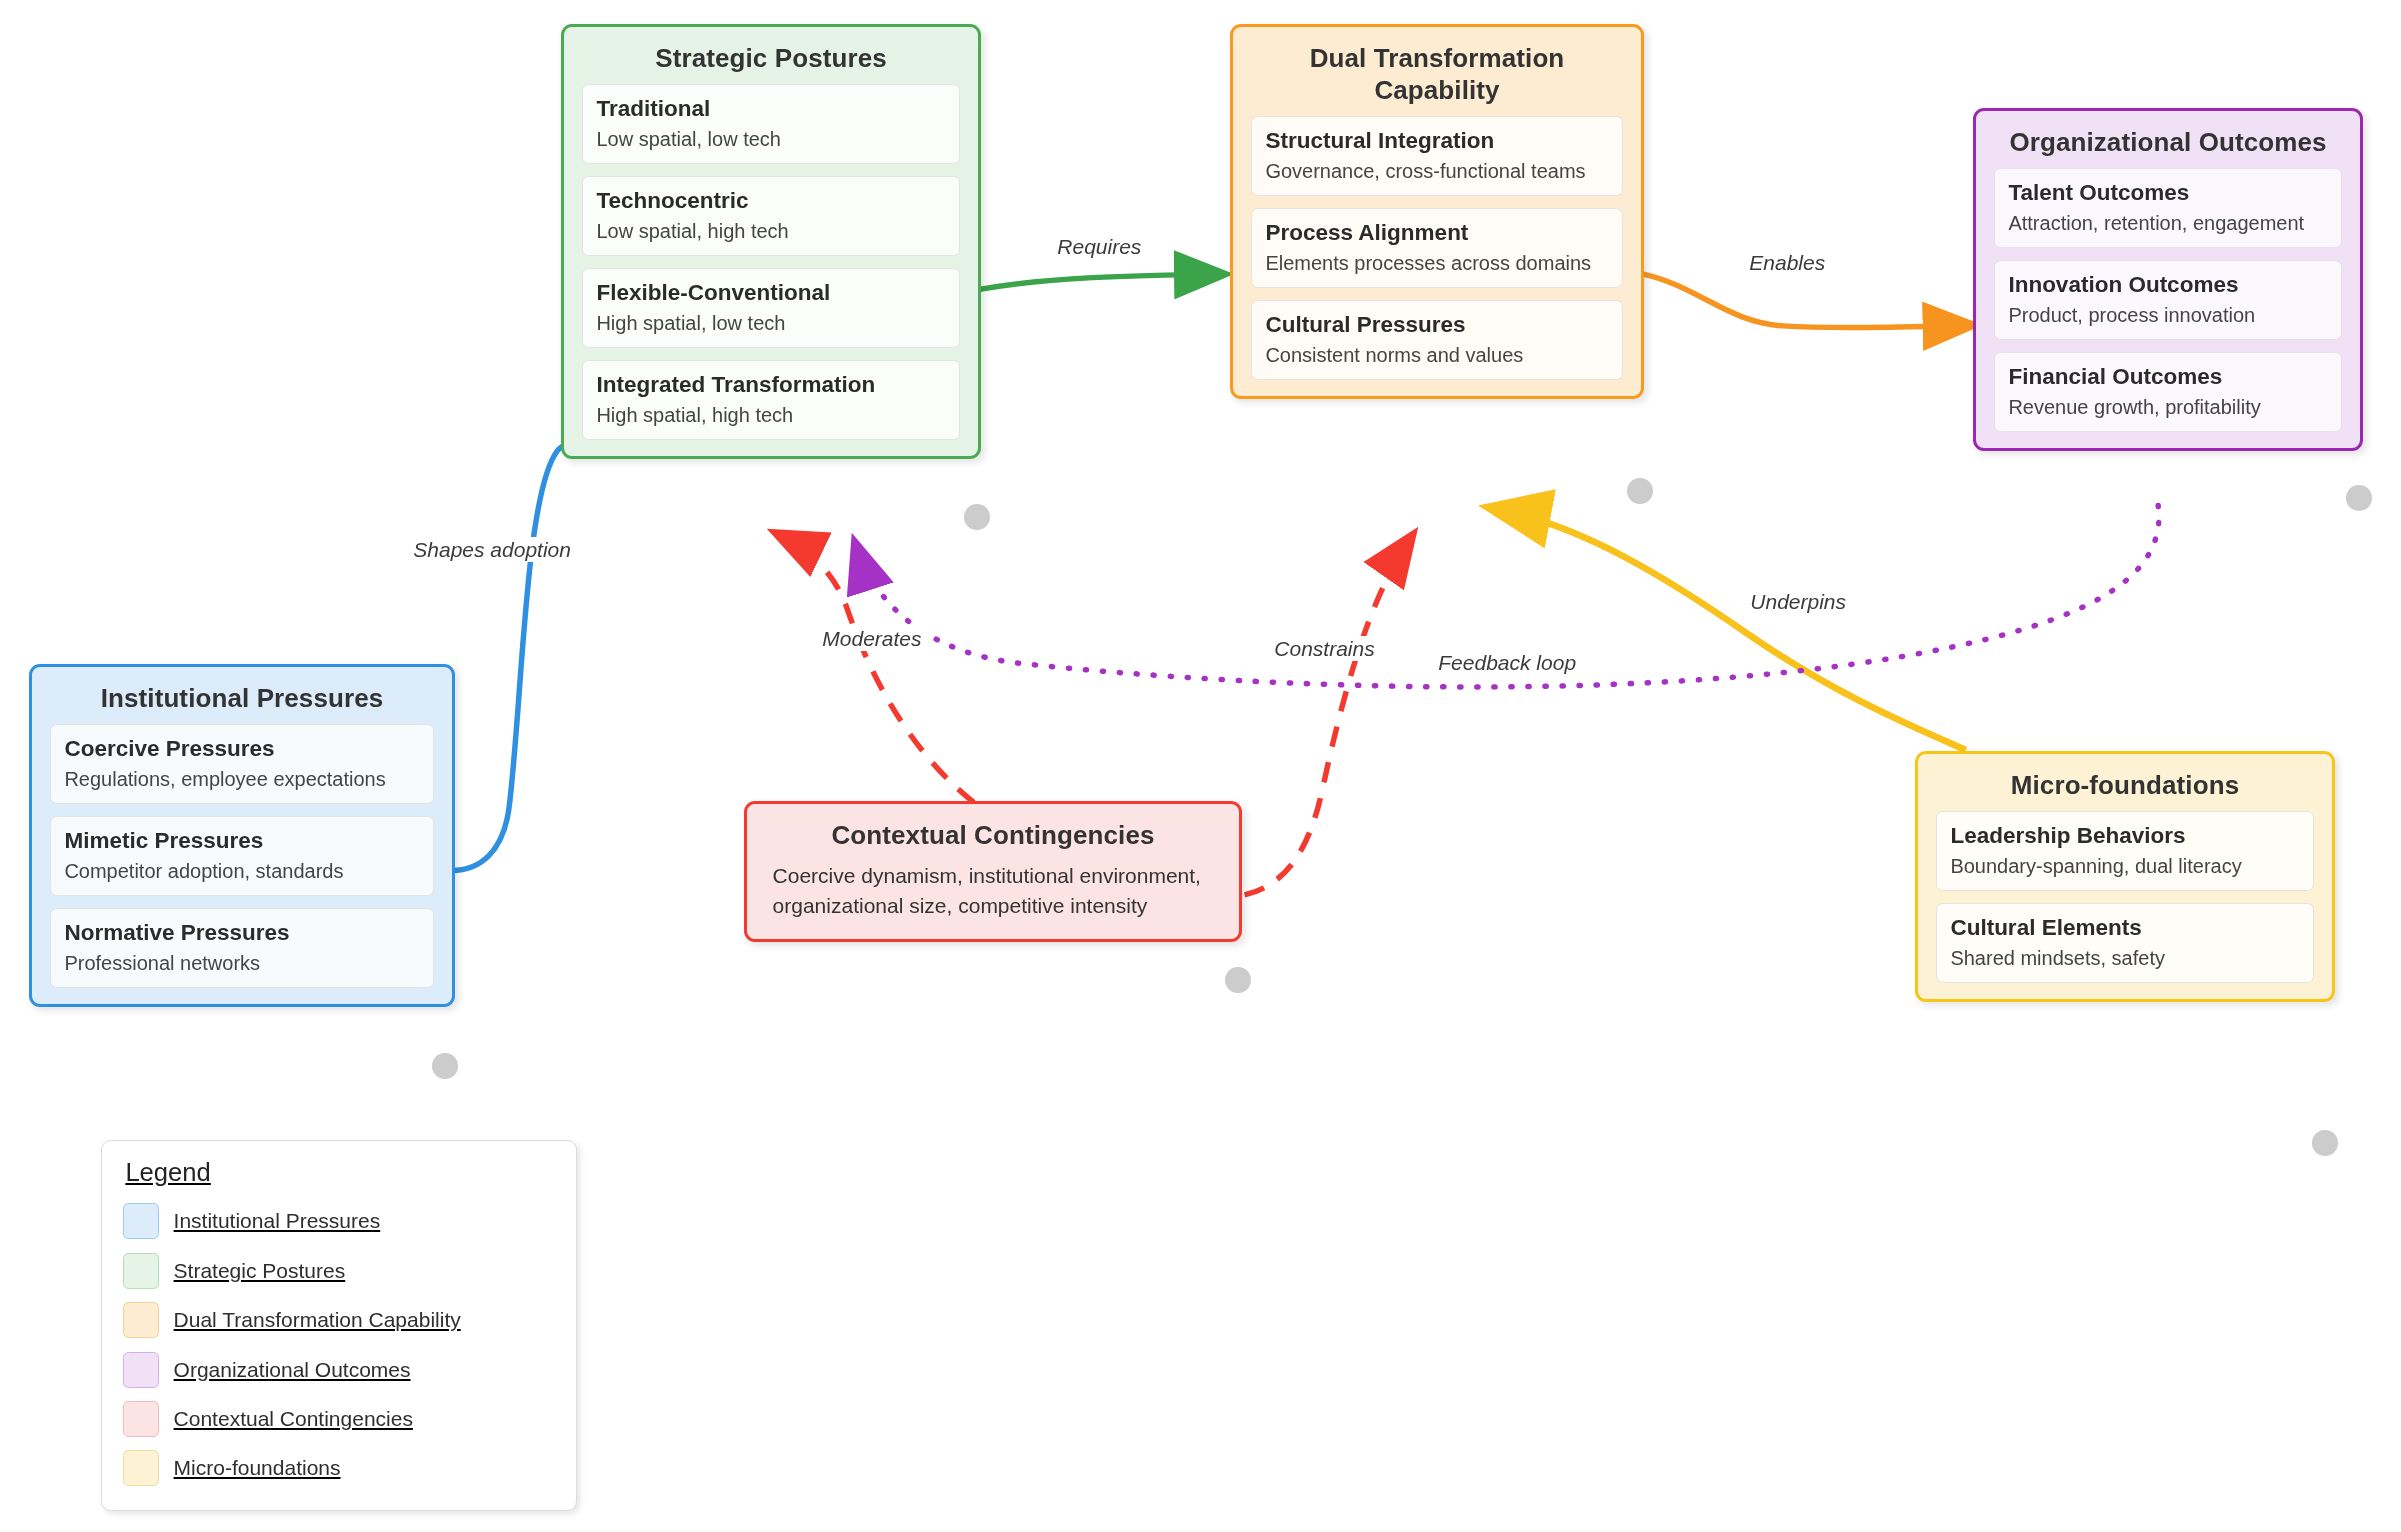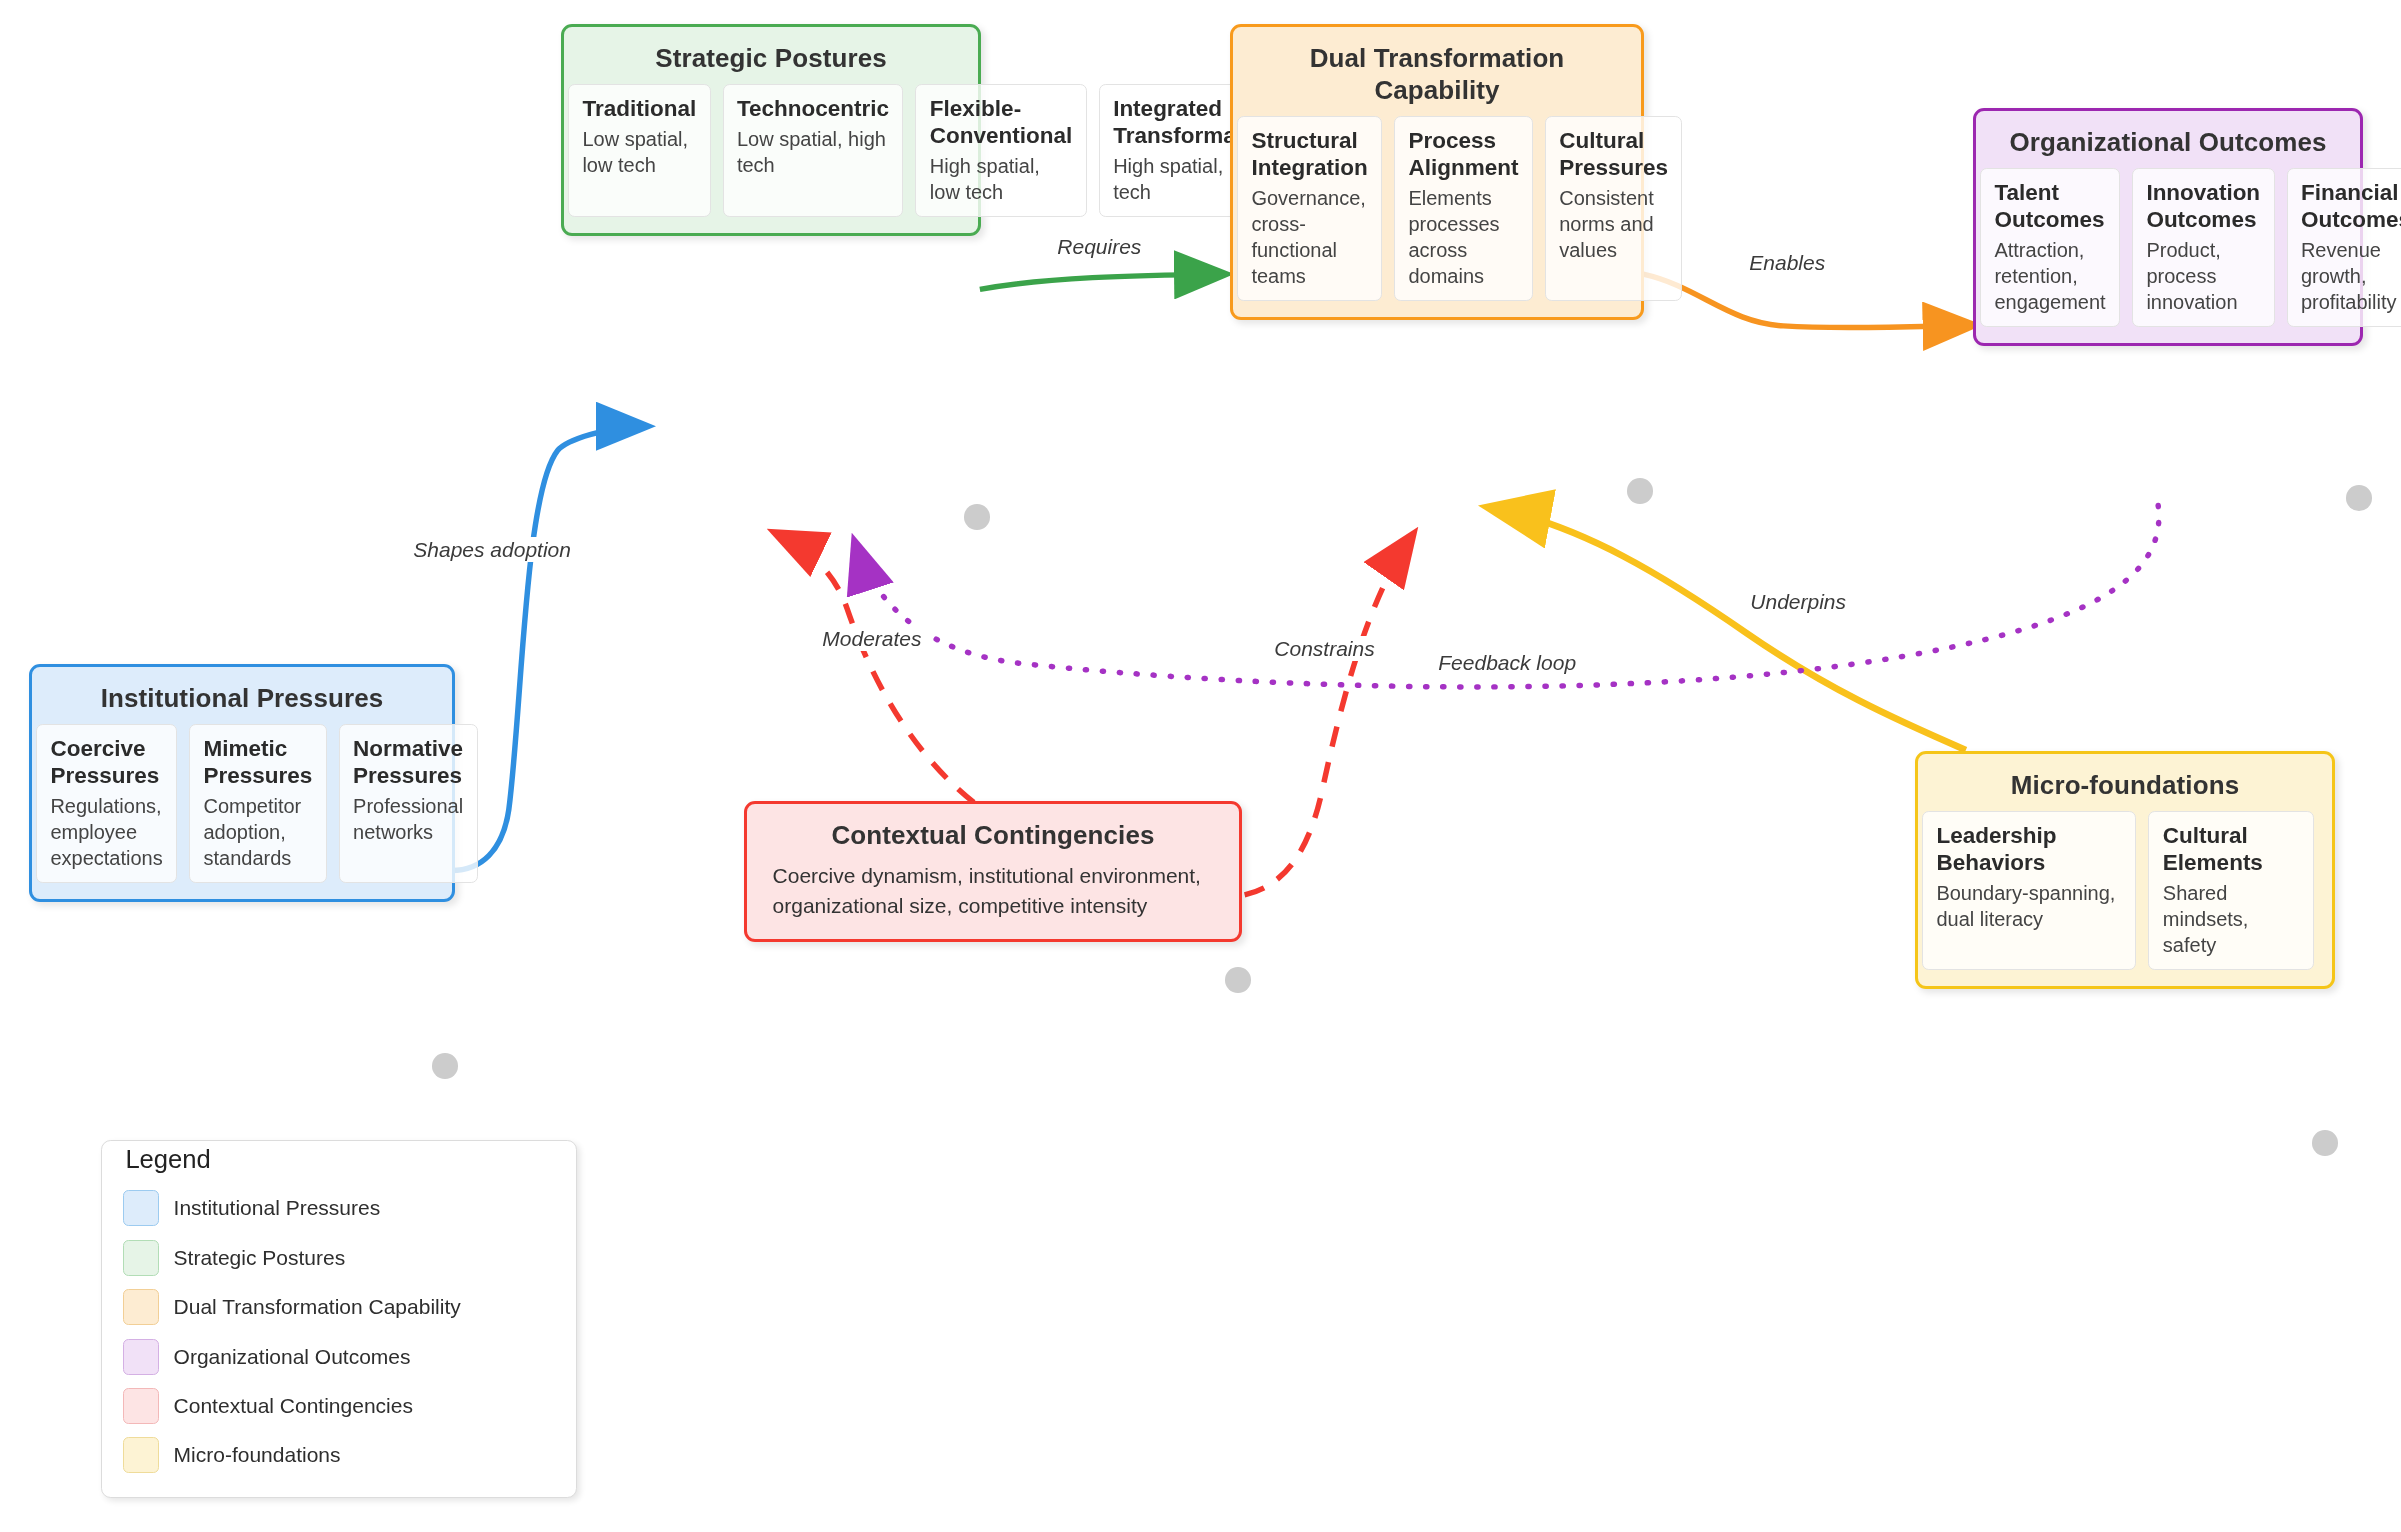--- a/index.html
+++ b/index.html
@@ -7,36 +7,36 @@
        font-family:"Liberation Sans","DejaVu Sans",sans-serif;
        -webkit-font-smoothing:antialiased;}
   #canvas{position:absolute;inset:0;width:2226px;height:1533px;}
   svg#edges{position:absolute;left:0;top:0;width:2401px;height:1533px;overflow:visible;}
 
   
   .node{position:absolute;box-sizing:border-box;border-radius:11px;border-width:3.7px;border-style:solid;
         box-shadow:3.7px 3.7px 7.3px rgba(0,0,0,.10);z-index:5;}
   .node .title{text-align:center;font-weight:bold;font-size:26px;color:#333;letter-spacing:0.1px;
         line-height:1.22;padding:16px 16px 9.7px 16px;}
-  .items{padding:0 18px 16px 4px;display:flex;flex-direction:row;gap:12px;border-radius:18px;}
+  .items{padding:0 18px 16px 18px;display:flex;flex-direction:column;gap:12px;border-radius:18px;}
   .item{background:rgba(255,255,255,.80);border:1.8px solid #e3e3e3;border-radius:6.7px;padding:9.7px 13.4px 11px 13.4px;}
   .item .it{font-weight:bold;font-size:22.5px;color:#2b2b2b;line-height:1.2;}
   .item .isub{font-size:20px;color:#444;line-height:1.3;margin-top:4.3px;}
   .plainbody{padding:0 25.6px 18px 25.6px;font-size:21px;color:#333;line-height:1.42;}
 
   
   .handle{position:absolute;width:25.6px;height:25.6px;border-radius:50%;background:#cccccc;z-index:7;}
 
   
   .elabel{position:absolute;font-size:21px;font-style:italic;color:#3b3b3b;white-space:nowrap;z-index:8;
           background:#fff;padding:0.6px 4.3px;}
 
   
   #legend{position:absolute;left:101px;top:1140px;width:432px;background:#fff;border:1.8px solid #dcdcdc;
-          border-radius:9.7px;box-shadow:3px 3px 6.7px rgba(0,0,0,.10);padding:2px 21px 21px 21px;z-index:6;}
+          border-radius:9.7px;box-shadow:3px 3px 6.7px rgba(0,0,0,.10);padding:15px 21px 21px 21px;z-index:6;text-decoration:underline;}
   #legend .ltitle{font-size:25.6px;color:#222;margin:2.4px 0 16px 2.4px;}
   .lrow{display:flex;align-items:center;gap:14.6px;margin:0 0 13.4px 0;}
   .lrow:last-child{margin-bottom:2.4px;}
   .sw{width:34px;height:34px;border-radius:5.5px;border-width:1.8px;border-style:solid;flex:none;}
   .ltext{font-size:21px;color:#2e2e2e;white-space:nowrap;}
 </style>
 </head>
 <body>
 
 <div id="canvas">

